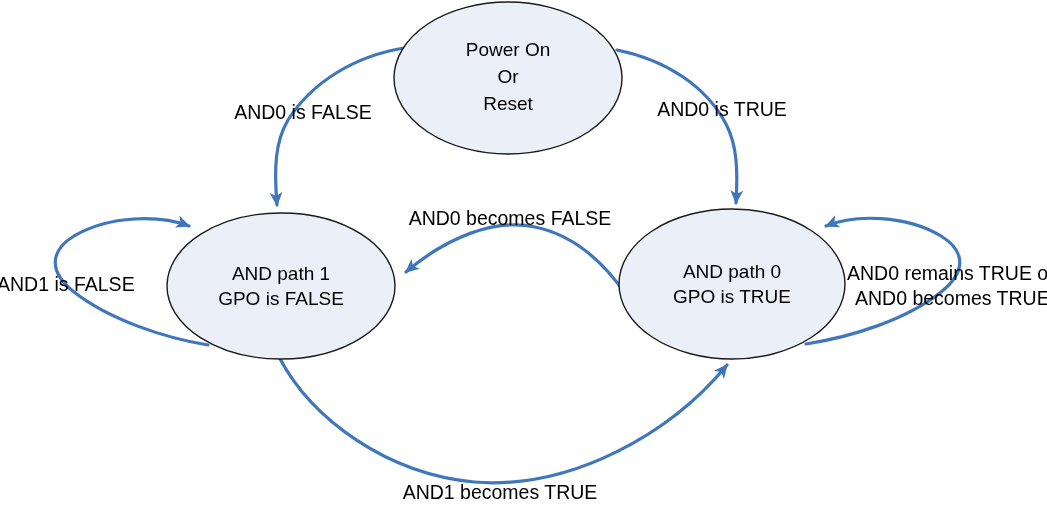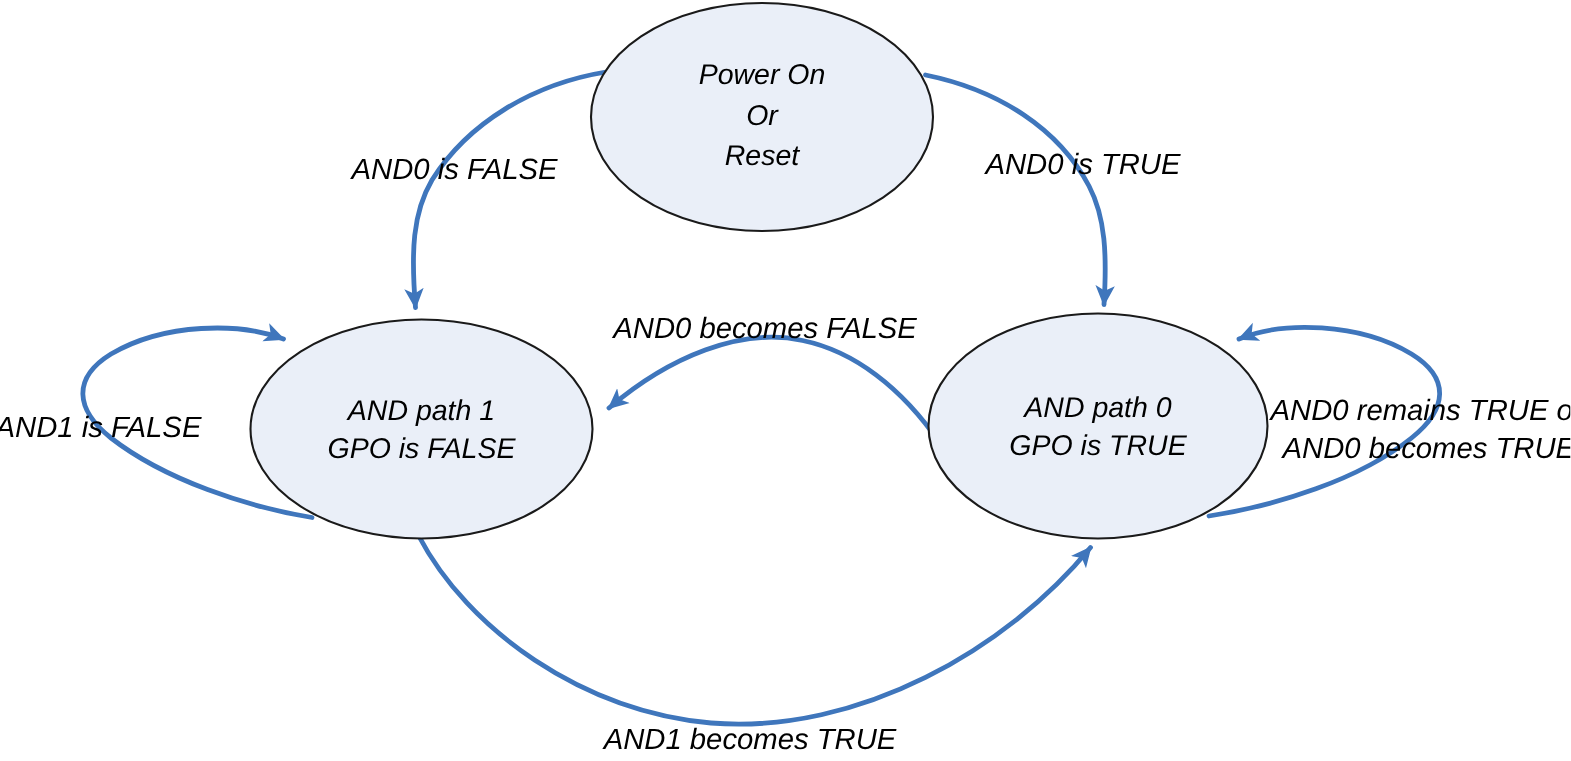--- a/index.html
+++ b/index.html
@@ -12,21 +12,20 @@
     width: 1047px;
     height: 507px;
     font-family: "Liberation Sans", sans-serif;
     overflow: hidden;
   }
   #diagram-root {
     position: relative;
     width: 1047px;
     height: 370px;
     background: #ffffff;
-    font-style: italic;
   }
   svg.canvas {
     position: absolute;
     top: 0;
     left: 0;
     width: 1047px;
     height: 507px;
   }
   .state-ellipse {
     fill: #eaeff8;

